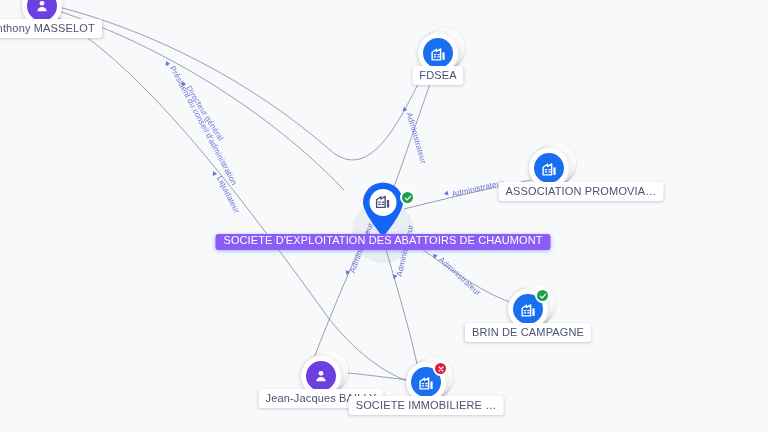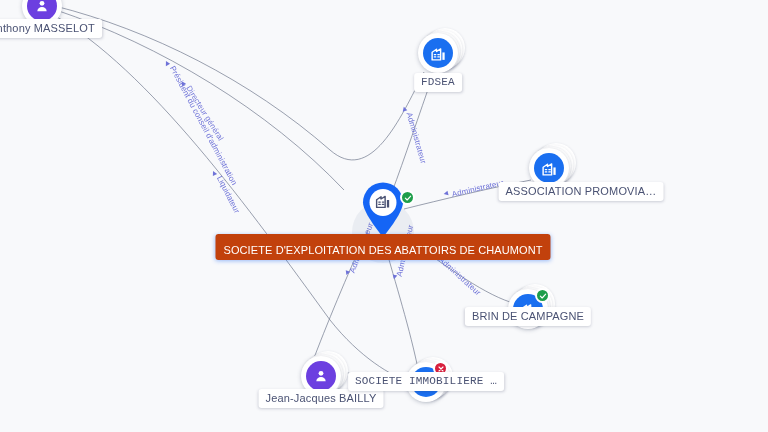--- a/index.html
+++ b/index.html
@@ -129,25 +129,25 @@
     white-space: nowrap;
     background: #ffffff;
     color: #4a5273;
     font-size: 11px;
     letter-spacing: .15px;
     padding: 3px 7px 4px 7px;
     border-radius: 3px;
     box-shadow: 0 1px 3px rgba(40,50,80,.22);
   }
   .node-label.primary {
-    background: #c2410c;
+    background: #8b5cf6;
     color: #ffffff;
     font-size: 11px;
     letter-spacing: .1px;
-    padding: 10px 8px 4px 8px;
+    padding: 0 8px 4px 8px;
     border-radius: 3px;
     box-shadow: 0 1px 4px rgba(21,101,245,.42);
   }
 
   
   .edge-label {
     position: absolute;
     white-space: nowrap;
     color: #6f73d8;
     font-size: 8px;
@@ -214,21 +214,21 @@
             <div class="inner-disc company">
               <svg width="17" height="17" viewBox="0 0 24 24" aria-hidden="true">
                 <path d="M3 21V10.2L9.2 6v3.2L15 5.6V21H3z" fill="none" stroke="#ffffff" stroke-width="2" stroke-linejoin="round"></path>
                 <path d="M17.5 10.5h3.2V21h-3.2z" fill="#ffffff"></path>
                 <path d="M6 13.5h2.2M6 16.8h2.2M11 13.5h2.2M11 16.8h2.2" stroke="#ffffff" stroke-width="1.6" stroke-linecap="round"></path>
               </svg>
             </div>
           </div>
         </div>
       </div>
-      <div class="node-label" style="left: 438px; top: 73px; font-family: Liberation Mono, monospace;">FDSEA</div>
+      <div class="node-label" style="left: 438px; top: 66px;">FDSEA</div>
       <div class="node" style="left: 549px; top: 168px;">
         <div class="node-visual">
           <div class="stack s1"></div>
           <div class="stack s2"></div>
           <div class="stack s3"></div>
           <div class="circle-node">
             <div class="inner-disc company">
               <svg width="17" height="17" viewBox="0 0 24 24" aria-hidden="true">
                 <path d="M3 21V10.2L9.2 6v3.2L15 5.6V21H3z" fill="none" stroke="#ffffff" stroke-width="2" stroke-linejoin="round"></path>
                 <path d="M17.5 10.5h3.2V21h-3.2z" fill="#ffffff"></path>
@@ -270,21 +270,21 @@
               </svg>
             </div>
             <div class="badge ok badge-circle">
               <svg width="8" height="8" viewBox="0 0 24 24" aria-hidden="true">
                 <path d="M4 12.5l5.5 5.5L20 6.5" fill="none" stroke="#fff" stroke-width="3.4" stroke-linecap="round" stroke-linejoin="round"></path>
               </svg>
             </div>
           </div>
         </div>
       </div>
-      <div class="node-label" style="left: 528px; top: 307px;">BRIN DE CAMPAGNE</div>
+      <div class="node-label" style="left: 528px; top: 323px;">BRIN DE CAMPAGNE</div>
       <div class="node" style="left: 321px; top: 376px;">
         <div class="node-visual">
           <div class="stack s1"></div>
           <div class="stack s2"></div>
           <div class="stack s3"></div>
           <div class="circle-node">
             <div class="inner-disc person">
               <svg width="16" height="16" viewBox="0 0 24 24" aria-hidden="true">
                 <circle cx="12" cy="8" r="3.6" fill="#ffffff"></circle>
                 <path d="M5 20c0-3.9 3.1-6.4 7-6.4s7 2.5 7 6.4z" fill="#ffffff"></path>
@@ -308,16 +308,16 @@
               </svg>
             </div>
             <div class="badge bad badge-circle">
               <svg width="8" height="8" viewBox="0 0 24 24" aria-hidden="true">
                 <path d="M6 6l12 12M18 6L6 18" fill="none" stroke="#fff" stroke-width="3.4" stroke-linecap="round"></path>
               </svg>
             </div>
           </div>
         </div>
       </div>
-      <div class="node-label" style="left: 426px; top: 372px; font-family: Liberation Mono, monospace;">SOCIETE IMMOBILIERE …</div>
+      <div class="node-label" style="left: 426px; top: 396px;">SOCIETE IMMOBILIERE …</div>
     </div>
 
 </div>
 
 </body></html>

